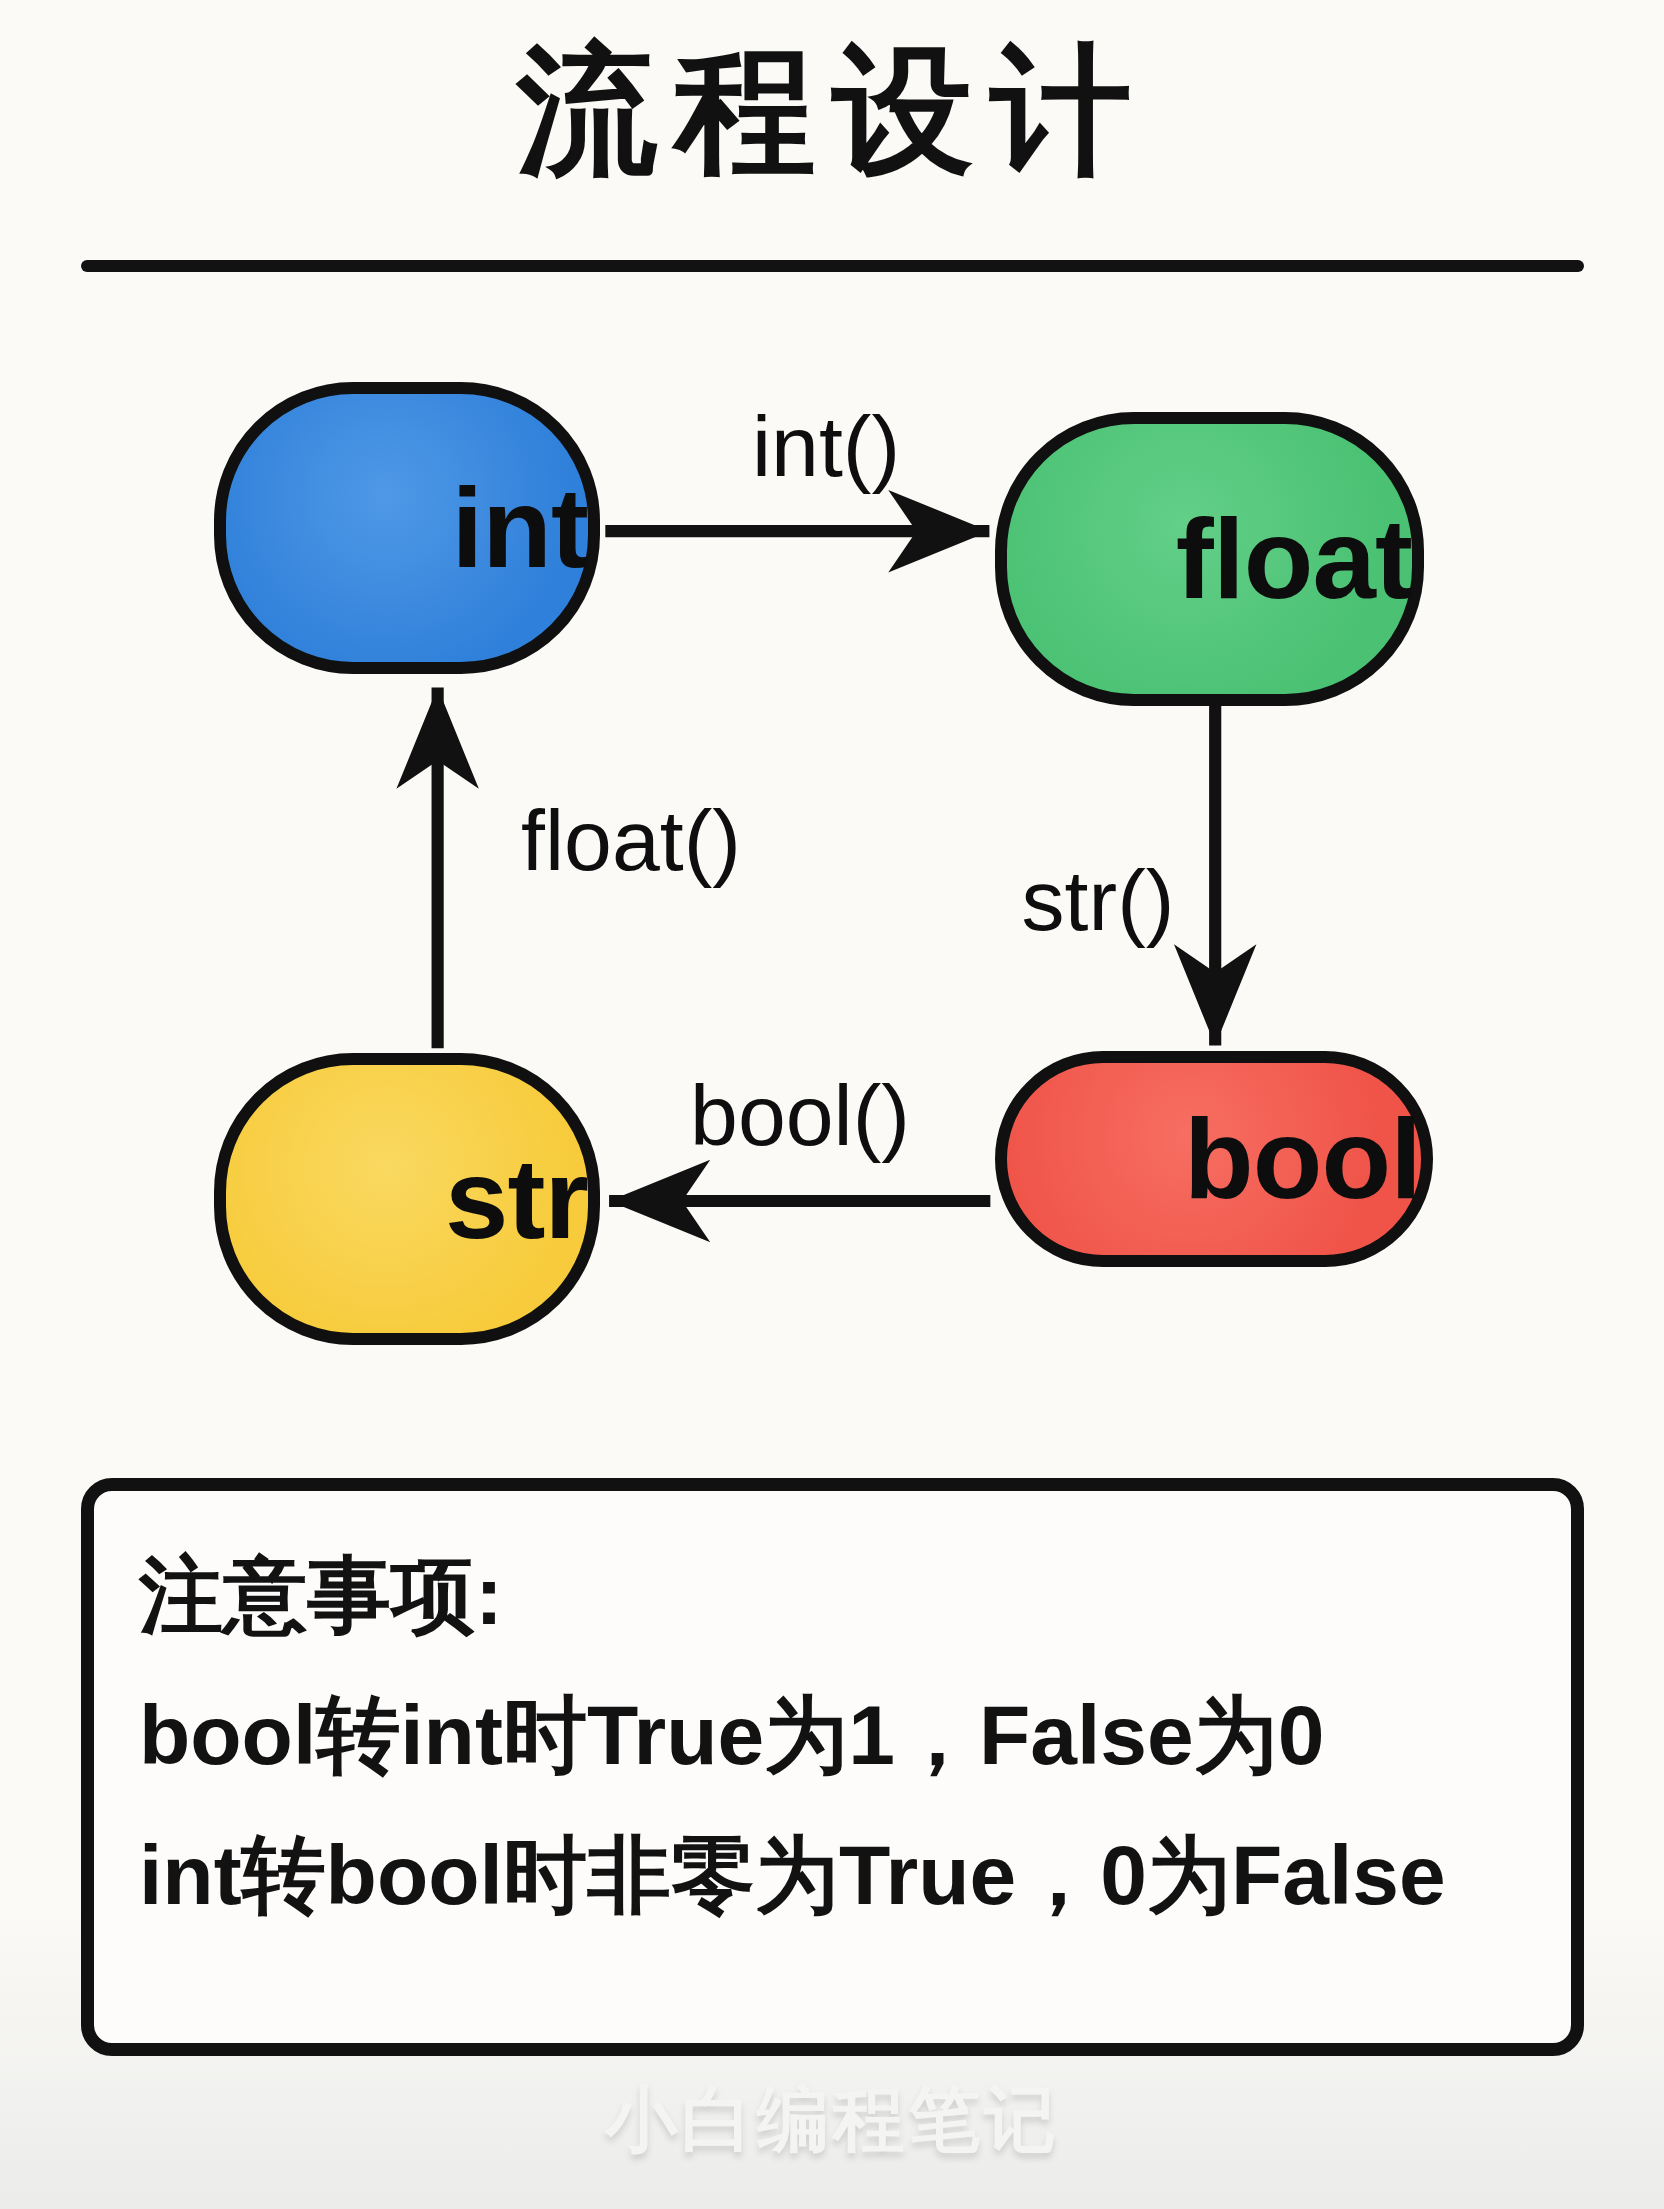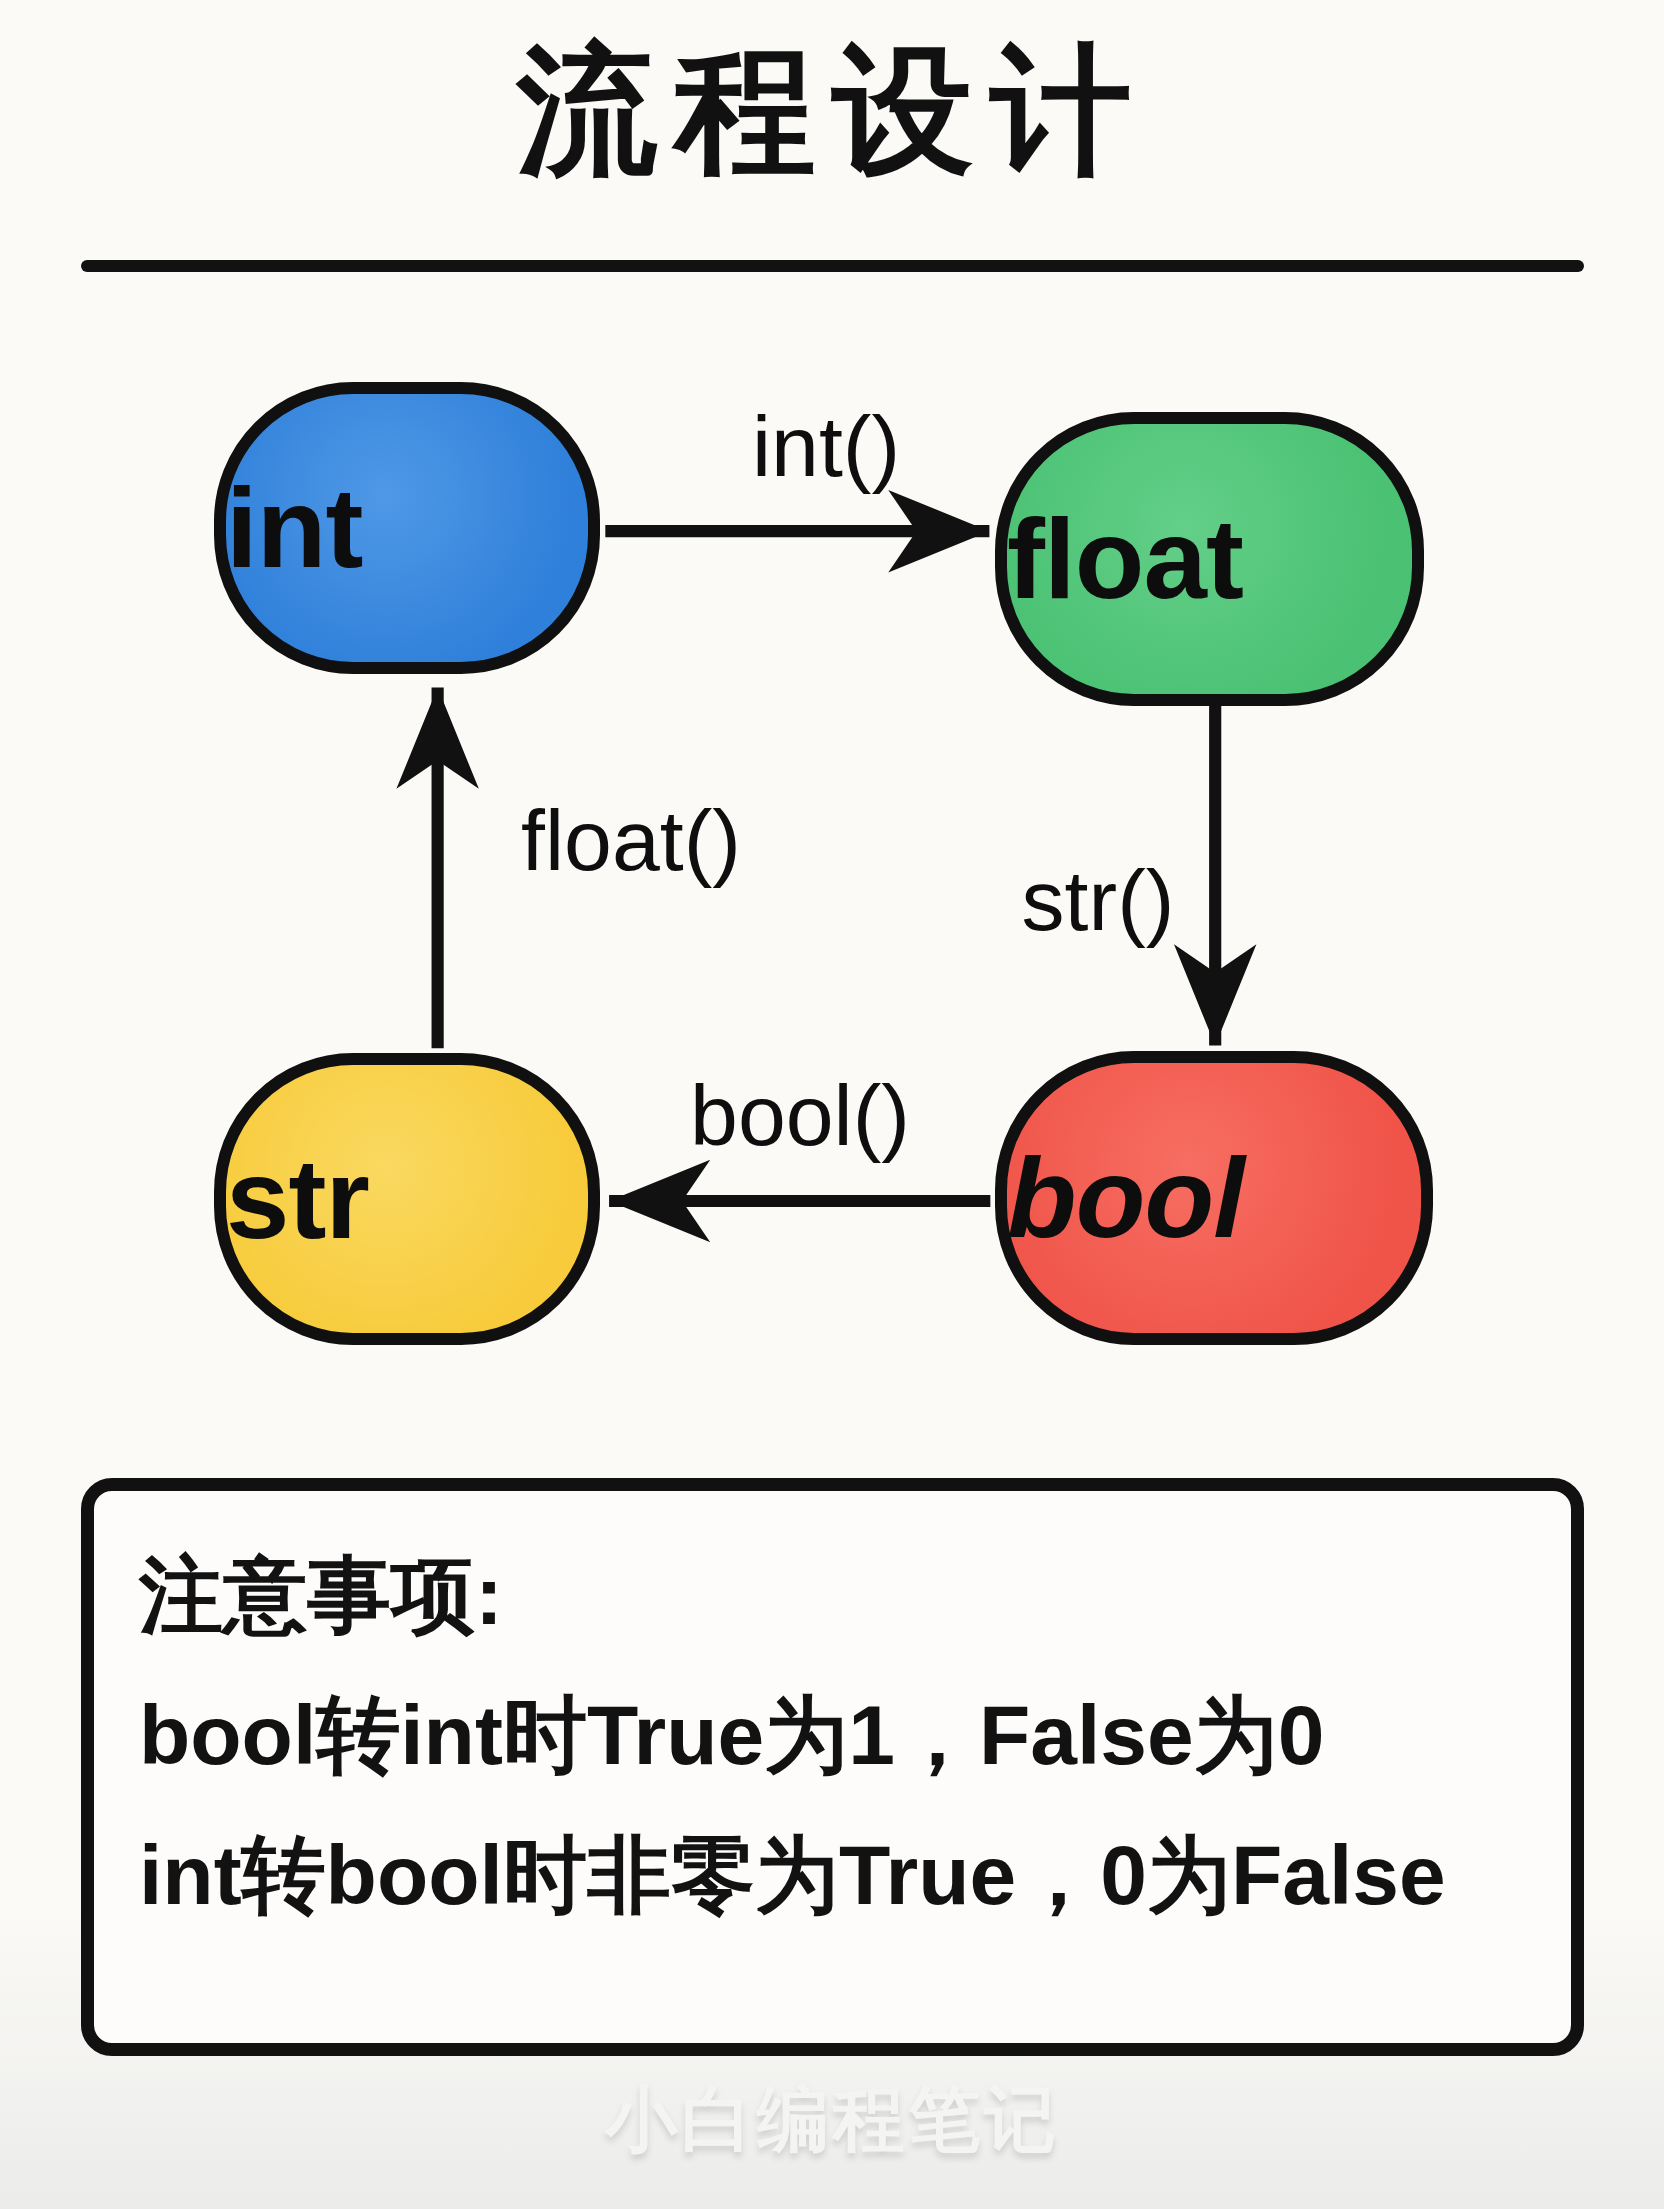--- a/index.html
+++ b/index.html
@@ -40,26 +40,26 @@
     width: 1665px; height: 2209px;
     pointer-events: none;
   }
 
   .node {
     position: absolute;
     border: 12px solid #101010;
     border-radius: 139px;
     display: flex;
     align-items: center;
-    justify-content: flex-start;
+    justify-content: flex-end;
   }
   .node-int   { left: 214px;  top: 382px;  width: 386px; height: 292px; }
   .node-float { left: 995px; top: 380px;  width: 429px; height: 294px; }
   .node-str   { left: 214px;  top: 1053px; width: 386px; height: 292px; }
-  .node-bool  { left: 995px; top: 1051px; width: 438px; height: 294px; font-style: italic; }
+  .node-bool  { left: 995px; top: 1051px; width: 438px; height: 216px; }
 
   .node-label {
     font-size: 114px;
     font-weight: 700;
     color: #0d0d0d;
     line-height: 1;
     letter-spacing: -0.9px;
   }
 
   .edge-label {

